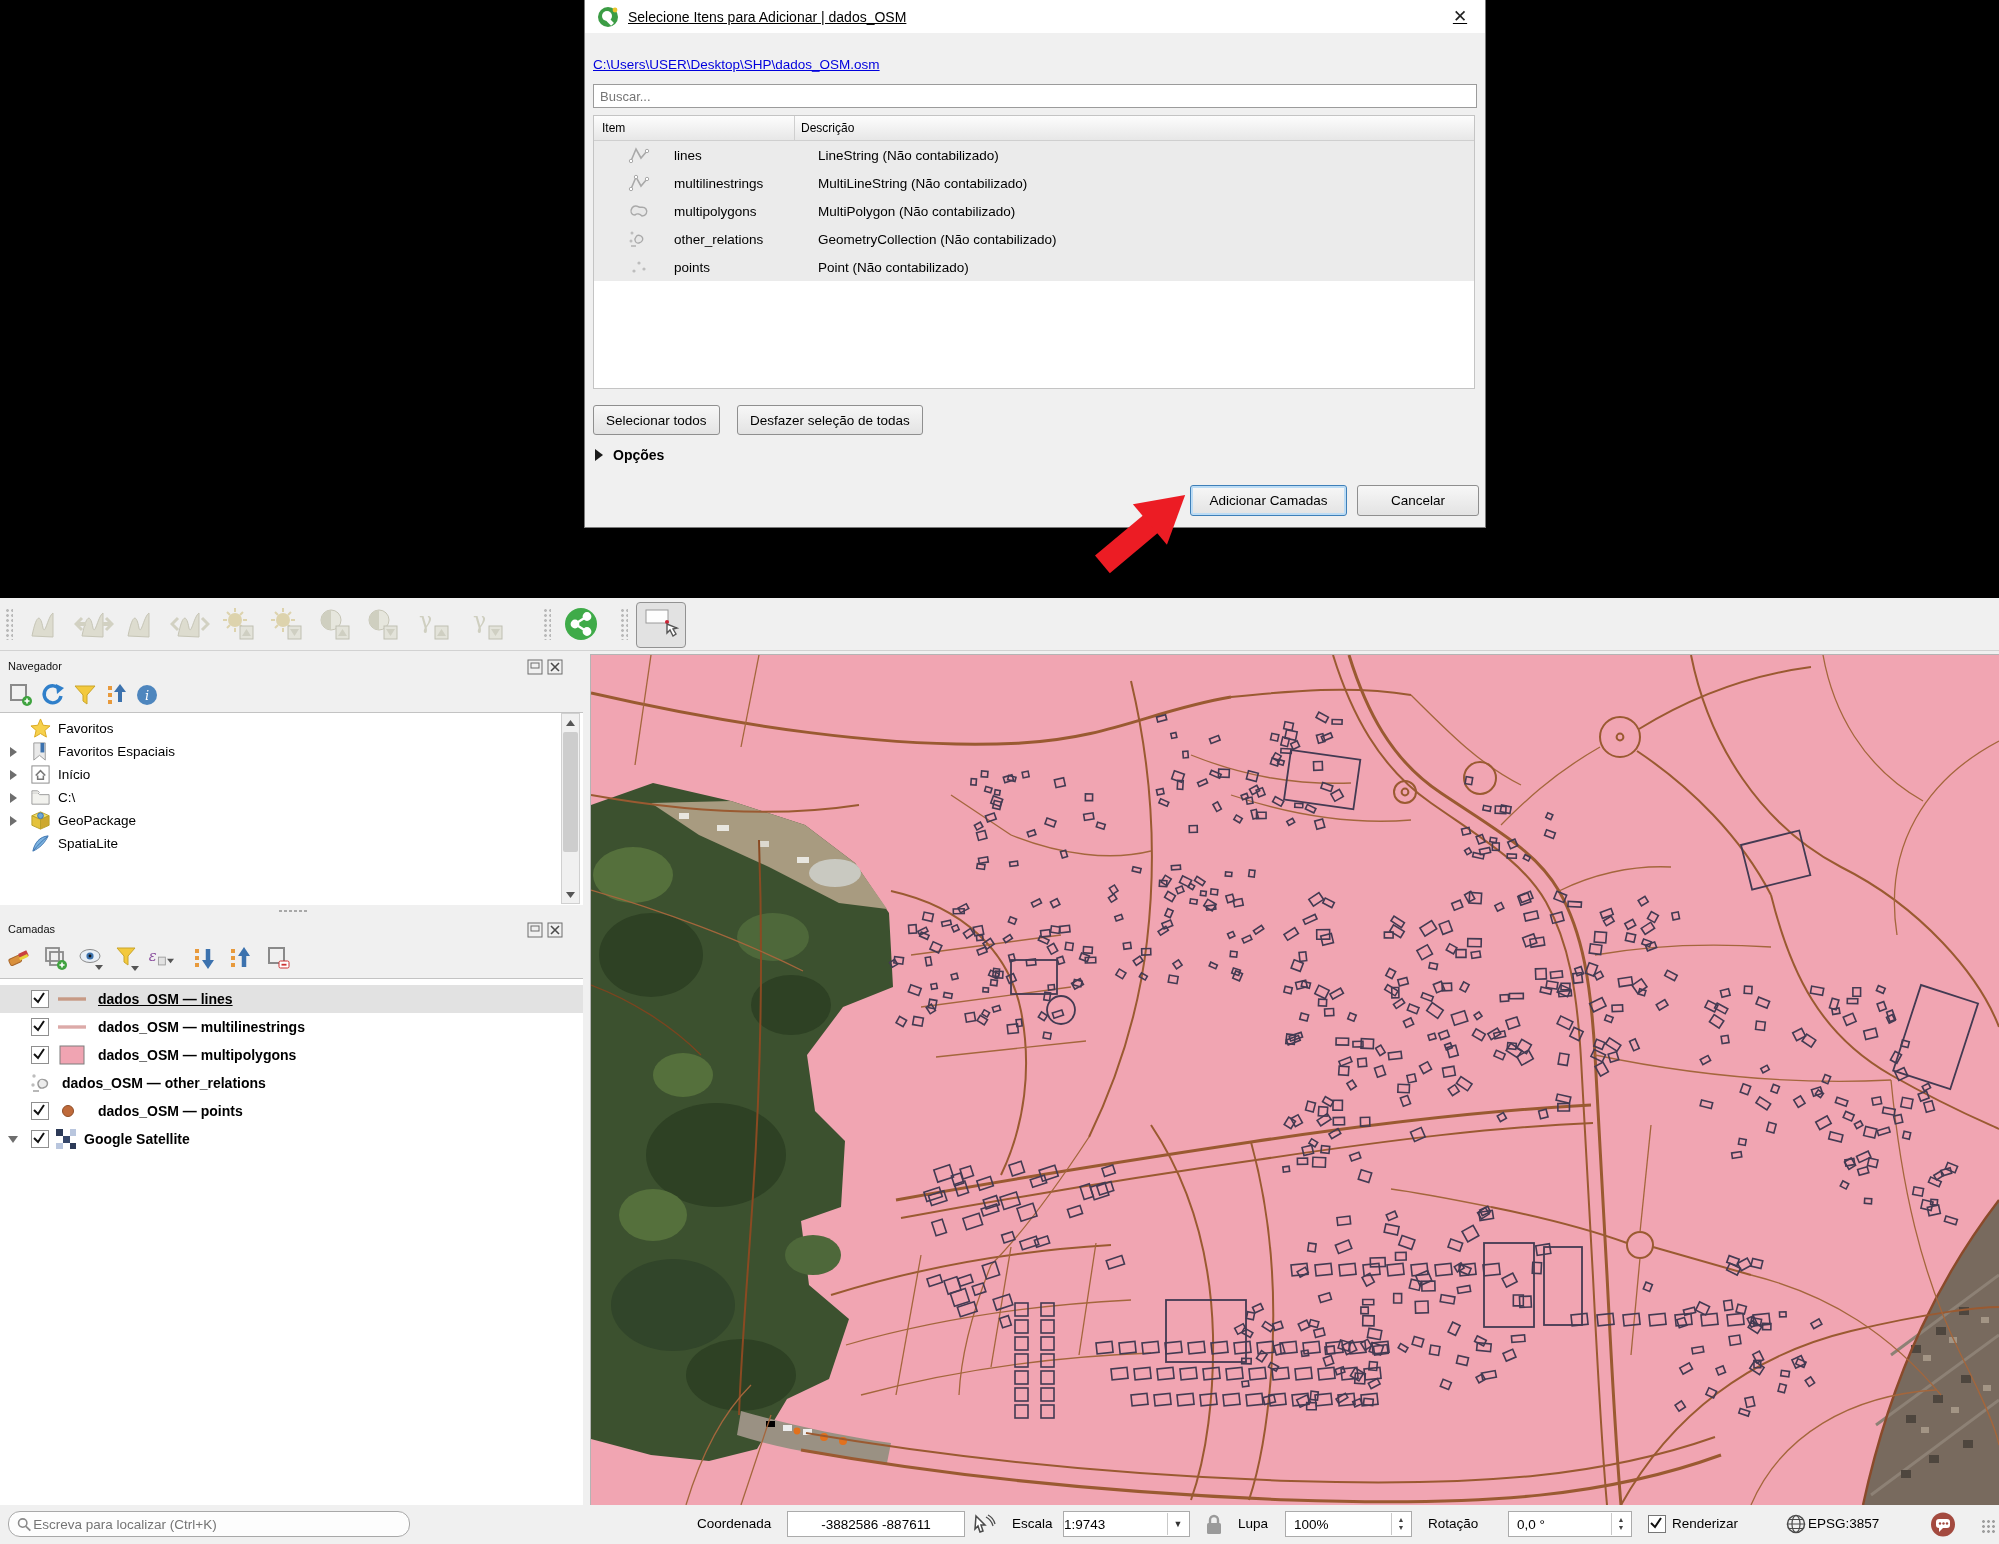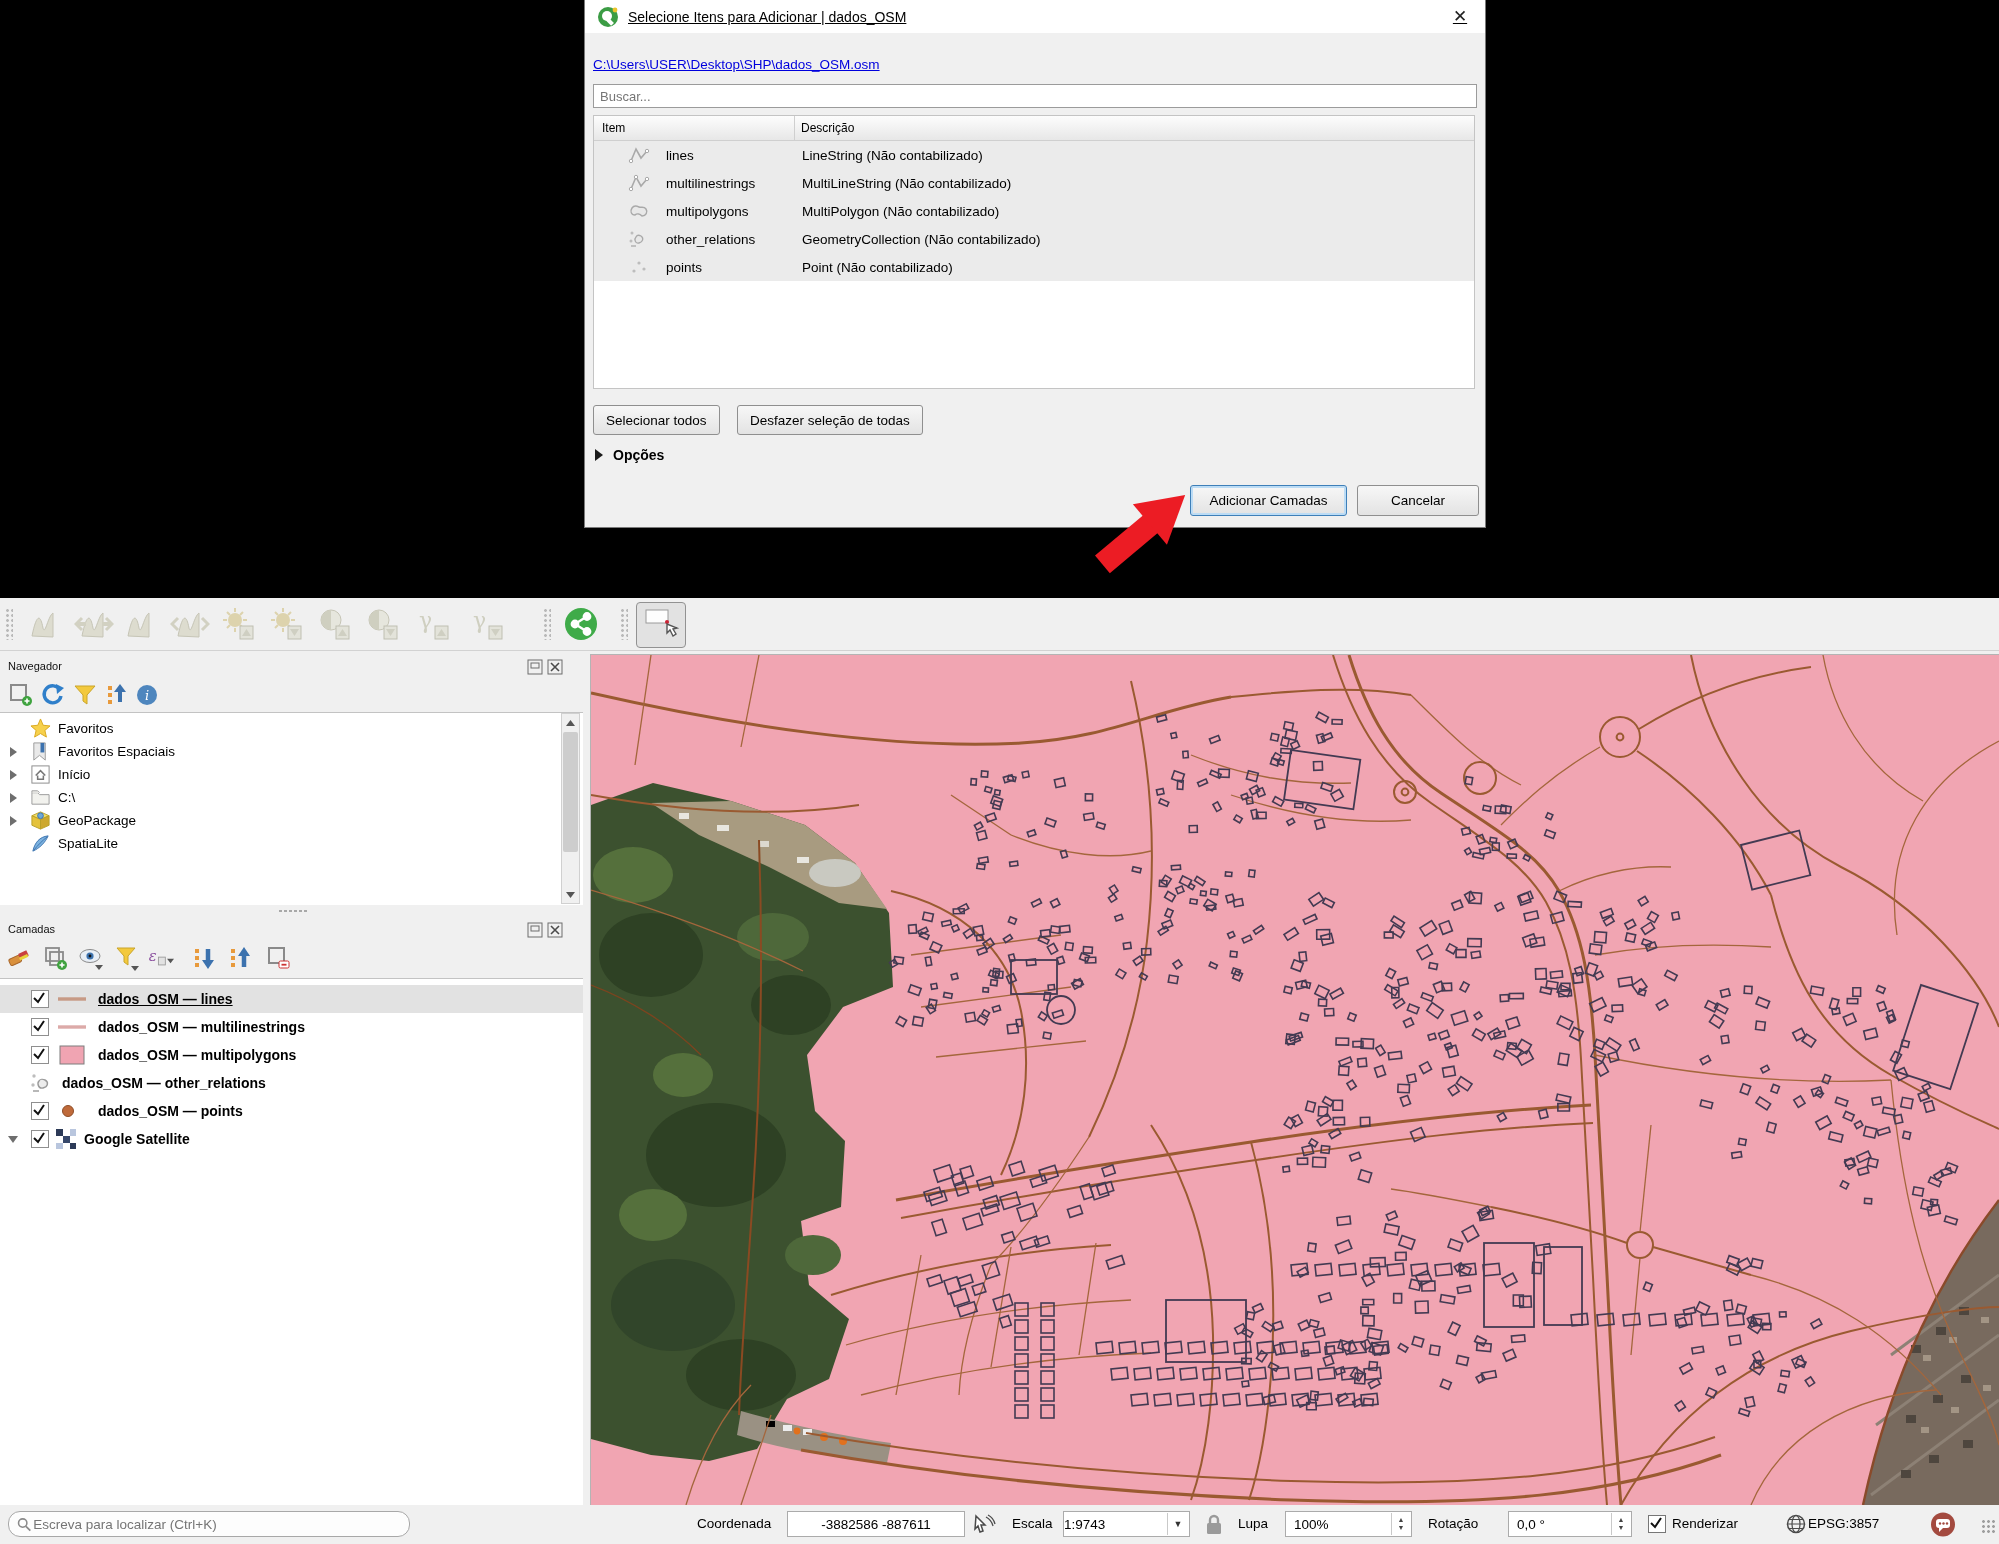--- a/index.html
+++ b/index.html
@@ -12,22 +12,22 @@
   .dlg-close{margin-left:auto;font-size:17px;color:#222;width:26px;text-align:center;cursor:default;}
   .dlg-link{position:absolute;left:8px;top:57px;font-size:13.5px;color:#0000dd;text-decoration:underline;}
   .dlg-search{position:absolute;left:8px;top:84px;width:870px;height:22px;border:1px solid #9b9b9b;background:#fff;font-size:13px;padding:0 6px;font-family:inherit;}
   .dlg-table{position:absolute;left:8px;top:115px;width:882px;height:274px;background:#fff;border:1px solid #c4c4c4;box-sizing:border-box;}
   .tbl-head{display:flex;height:24px;background:linear-gradient(#fdfdfd,#e7e7e7);border-bottom:1px solid #cfcfcf;font-size:12px;}
   .th-item{width:192px;border-right:1px solid #cfcfcf;padding-left:8px;line-height:24px;}
   .th-desc{padding-left:6px;line-height:24px;}
   .tbl-rows{background:#ebebeb;}
   .tbl-row{display:flex;height:28px;align-items:center;font-size:13.5px;}
   .row-icon{margin-left:34px;width:22px;height:20px;}
-  .row-item{margin-left:16px;width:128px;}
-  .row-desc{margin-left:8px;}
+  .row-item{margin-left:24px;width:128px;}
+  .row-desc{margin-left:16px;}
   .btn{position:absolute;height:30px;background:linear-gradient(#f7f7f7,#e3e3e3);border:1px solid #8f8f8f;border-radius:3px;font-size:13.5px;font-family:inherit;padding:0 12px;}
   .btn-focus{border:1px solid #3e7fb8;box-shadow:0 0 0 2px #bcdcf5 inset;}
   .opcoes{position:absolute;left:10px;top:447px;display:flex;align-items:center;font-size:14px;font-weight:bold;}
   .opc-tri{width:0;height:0;border-left:8px solid #1a1a1a;border-top:6px solid transparent;border-bottom:6px solid transparent;margin-right:10px;}
   
   .red-arrow{position:absolute;left:1085px;top:468px;width:120px;height:120px;}
   
   .main{position:absolute;left:0;top:598px;width:1999px;height:946px;background:#f0f0f0;}
   .toolbar{position:absolute;left:0;top:0;width:100%;height:52px;border-bottom:1px solid #d2d2d2;background:#f0f0f0;}
   .tb-handle{position:absolute;top:10px;width:8px;height:32px;

